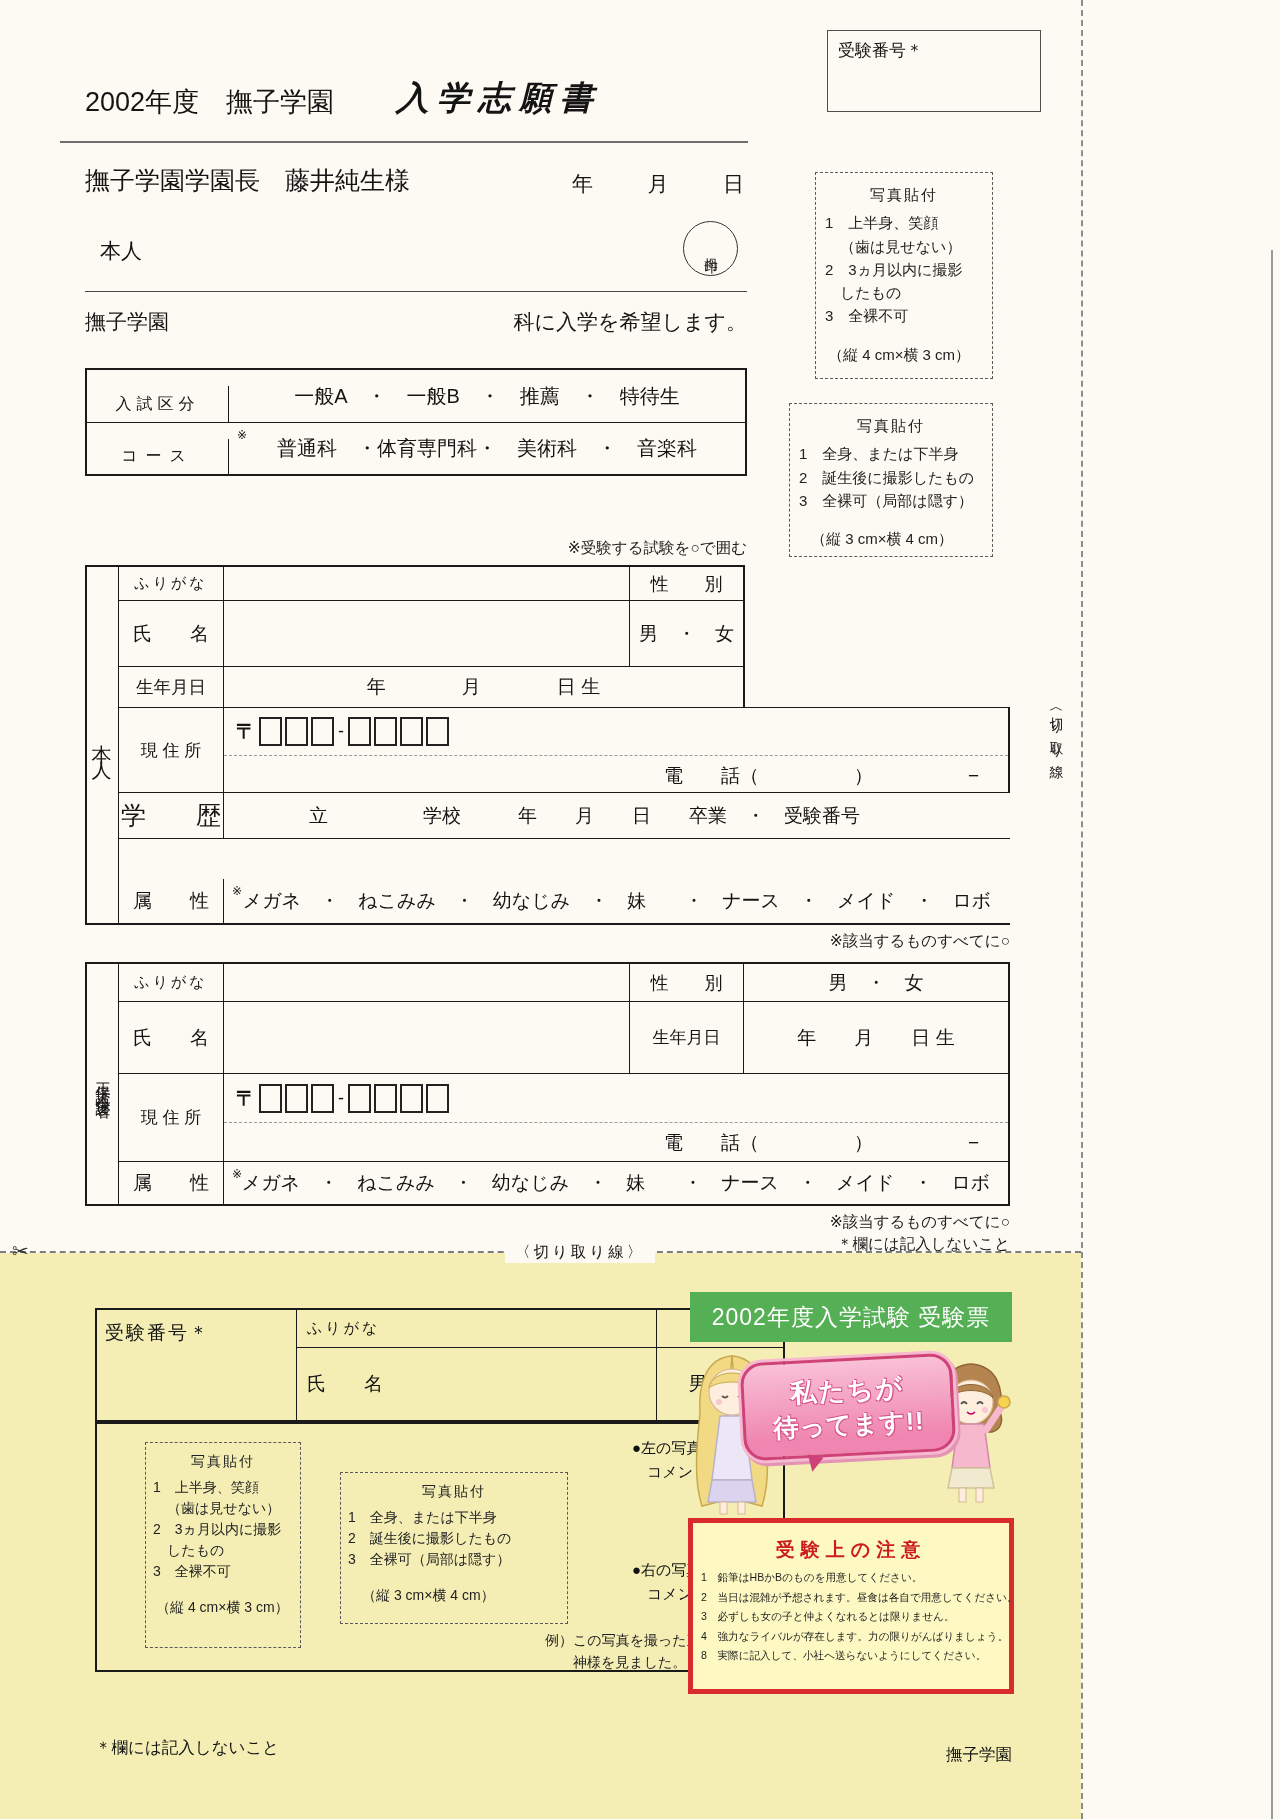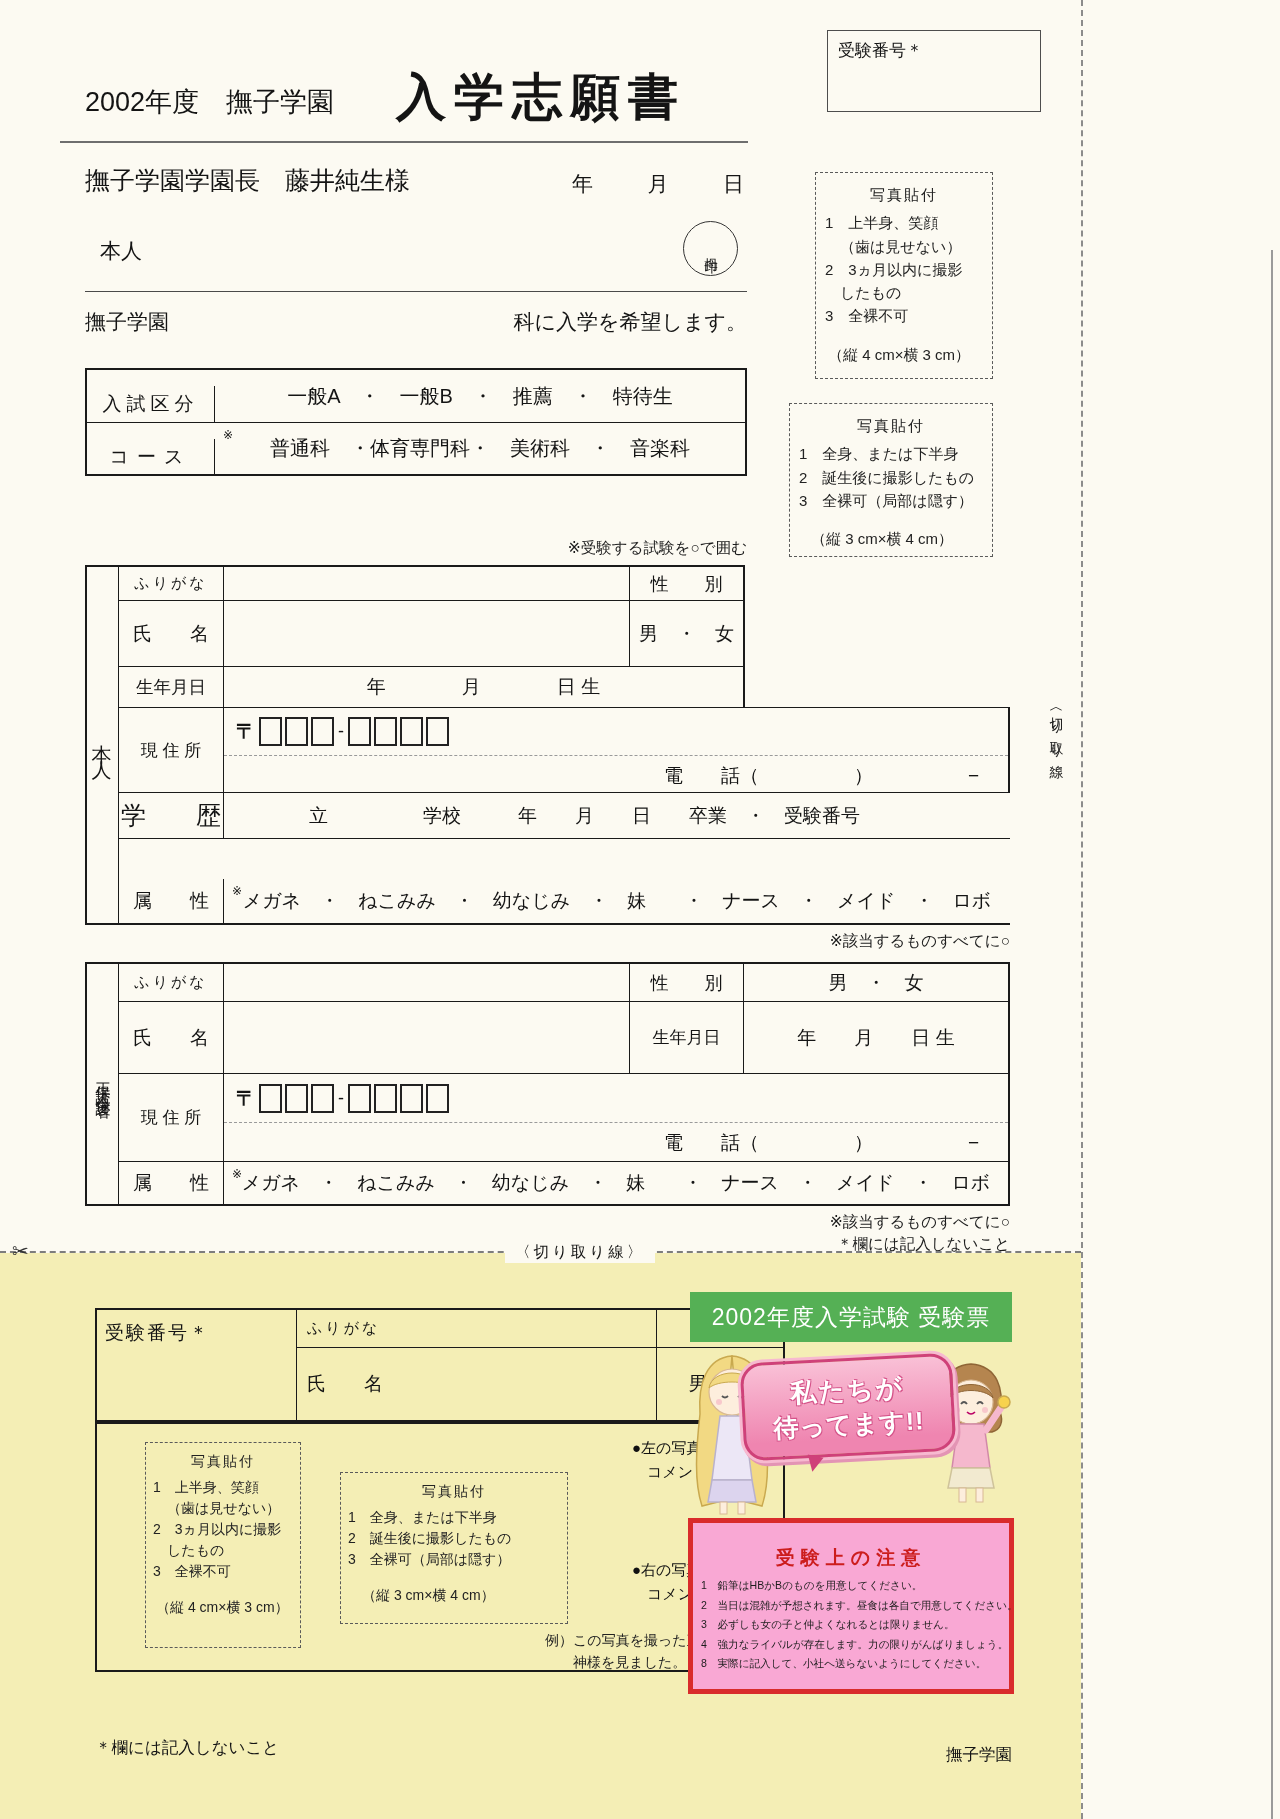--- a/index.html
+++ b/index.html
@@ -12,21 +12,21 @@
   .abs { position:absolute; }
   
   .hr1 { border-top:2px solid #6e6e6e; }
   .hr2 { border-top:1.5px solid #4a4a4a; }
   .bordered { border:1px solid #4d4d4d; }
   .vtext { writing-mode:vertical-rl; }
   
   .t1 { border:2px solid #1a1a1a; }
   .t1row { display:flex; height:52px; align-items:stretch; }
   .t1row + .t1row { border-top:1.5px solid #1a1a1a; }
-  .t1label { width:128px; border-right:1.5px solid #1a1a1a; display:flex; align-items:center; justify-content:center; font-size:19px; letter-spacing:5px;margin-top:16px; }
+  .t1label { width:142px; border-right:1.5px solid #1a1a1a; display:flex; align-items:center; justify-content:center; font-size:16px; letter-spacing:5px;margin-top:16px; }
   .t1val { flex:1; display:flex; align-items:center; justify-content:center; font-size:20px; position:relative; }
   .marker { font-size:12px; position:absolute; left:8px; top:5px; }
   
   .pbox { border:1.6px dashed #5a5a5a; padding:10px 9px; font-size:15px; line-height:1.55; color:#222; }
   .pbox .pbx-title { text-align:center; margin-bottom:5px; letter-spacing:2px; }
   .pbox .pbx-size { margin-top:15px; padding-left:3px; }
   .pbox2 { font-size:14px; line-height:1.5; padding:8px 7px; }
   
   .sidecol { border:2px solid #1a1a1a; border-right:1px solid #1a1a1a; display:flex; align-items:center; justify-content:center; }
   .sidecol span { writing-mode:vertical-rl; font-size:20px; letter-spacing:16px; }
@@ -37,21 +37,21 @@
   .dashline { border-top:1.5px dashed #9a9a9a; }
   .postal { display:flex; align-items:center; }
   .postal .pmk { font-size:20px; font-weight:bold; margin-right:3px; }
   .postal .pb { width:23px; height:29px; border:2px solid #222; margin-right:3px; }
   .postal .pdash { font-size:18px; margin:0 4px 0 1px; }
   .note-r { text-align:right; font-size:15.5px; color:#1c1c1c; }
   
   .yellow { background:#f4eeb5; }
   .tkt { border:2px solid #1a1a1a; display:flex; }
   .greenhdr { background:#55b055; color:#fff; display:flex; align-items:center; justify-content:center; font-size:23px; letter-spacing:1px; }
-  .redbox { border:5px solid #d92b2b; background:#f9a8d4; padding:20px 8px; }
+  .redbox { border:5px solid #d92b2b; background:#fef9c3; padding:12px 8px; }
   .redbox .rtitle { text-align:center; color:#cc1d1d; font-weight:bold; font-size:19px; letter-spacing:6px; margin:2px 0 5px; }
   .redbox .ritem { font-size:10.6px; line-height:1.85; color:#1d1d1d; white-space:nowrap; }
   .bubble {
     border:3px solid #cf4179; border-radius:22px;
     box-shadow:0 0 0 3px #f7b9d0, 2px 3px 0 3px #e394b4;
     background:linear-gradient(180deg,#f9c0d6 0%,#ef85b0 85%);
     display:flex; flex-direction:column; align-items:center; justify-content:center;
     transform:rotate(-3deg); color:#fff; font-weight:bold; text-align:center;
     text-shadow:1px 1px 0 #d5548a, -1px 1px 0 #d5548a, 1px -1px 0 #d5548a;
   }
@@ -66,21 +66,21 @@
 
   <div class="abs" style="left:1081px;top:0;height:1819px;border-left:2px dashed #8c8c8c;"></div>
   <div class="abs vtext" style="left:1048px;top:702px;font-size:14px;letter-spacing:4px;color:#222;">〈切り取り線〉</div>
   <div class="abs" style="left:1271px;top:250px;height:1569px;border-left:2px solid #9a9a9a;"></div>
 
   <div class="abs bordered" style="left:827px;top:30px;width:214px;height:82px;padding:8px 10px;">
     <span style="font-size:17px;">受験番号＊</span>
   </div>
 
   <div class="abs" style="left:85px;top:84px;font-size:27px;">2002年度　撫子学園</div>
-  <div class="abs" style="left:396px;top:64px;font-size:50px;font-weight:bold;letter-spacing:8px;">入学志願書</div>
+  <div class="abs" style="left:396px;top:76px;font-size:33px;font-weight:bold;letter-spacing:8px;font-style:italic;">入学志願書</div>
   <div class="abs hr1" style="left:60px;top:141px;width:688px;"></div>
 
   <div class="abs" style="left:85px;top:164px;font-size:25px;">撫子学園学園長　藤井純生様</div>
   <div class="abs" style="left:572px;top:170px;width:172px;display:flex;justify-content:space-between;font-size:21px;">
     <span>年</span>
     <span>月</span>
     <span>日</span>
   </div>
   <div class="abs" style="left:100px;top:237px;font-size:21px;">本人</div>
   <div class="abs" style="left:683px;top:221px;width:55px;height:55px;border:1.5px solid #333;border-radius:50%;display:flex;align-items:center;justify-content:center;">

